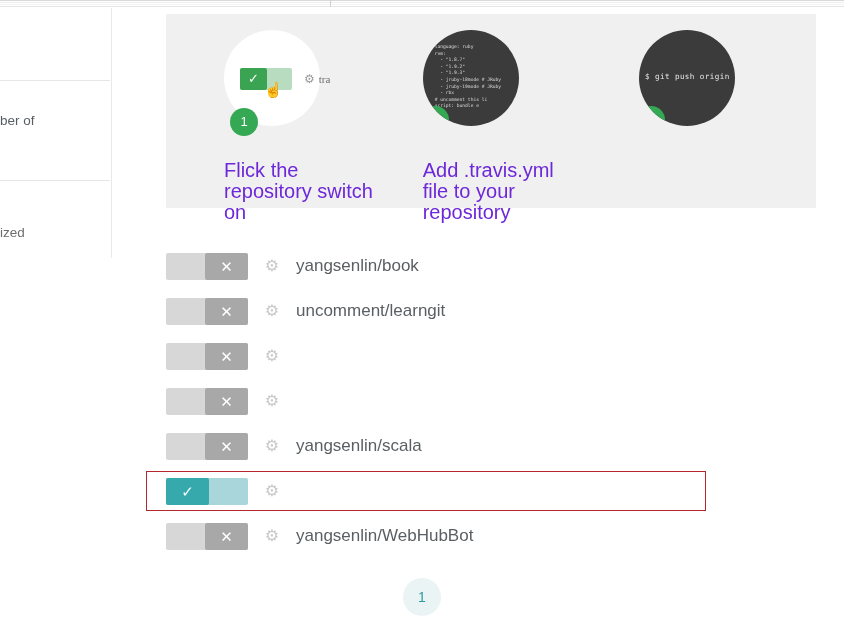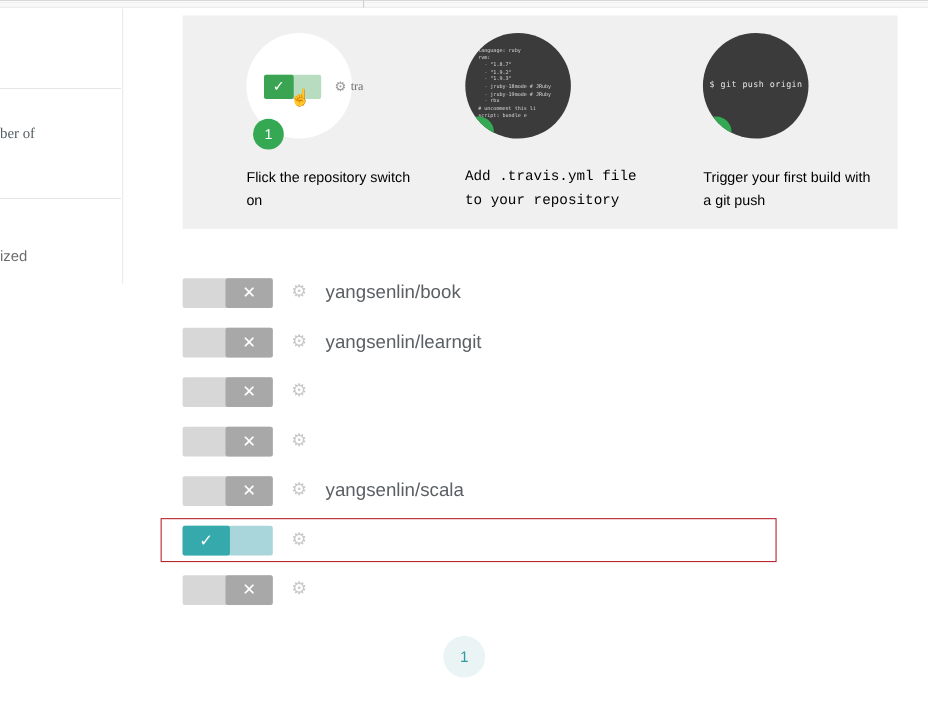--- a/index.html
+++ b/index.html
@@ -24,21 +24,21 @@
     position: absolute; left: 0; top: 8px; width: 112px; height: 260px;
     background: #fff;
   }
   .sb-divider { position: absolute; left: 0; width: 110px; height: 1px; background: #e6e6e6; }
   .sb-divider.one { top: 72px; }
   .sb-divider.two { top: 172px; }
   .sb-text {
     position: absolute; left: 0; color: #555e63;
     font-size: 13.5px; line-height: 16px; white-space: nowrap;
   }
-  .sb-text.t1 { top: 105px; font-family: Liberation Serif, serif; }
+  .sb-text.t1 { top: 105px; }
   .sb-text.t2 { top: 217px; color: #6d6d6d; }
   .sb-edge { position: absolute; left: 111px; top: 8px; width: 1px; height: 250px; background: #e9e9e9; }
 
   
   .onboard {
     position: absolute; left: 166px; top: 14px; width: 650px; height: 194px;
     background: #f0f0f0;
   }
   .steps { display: flex; height: 100%; padding: 16px 0 0 0; }
   .step { position: relative; width: 217px; }
@@ -81,25 +81,25 @@
     font-size: 4.6px; line-height: 6.6px; white-space: pre; opacity: .92;
   }
   
   .termtext {
     position: absolute; left: 0; top: 42px; width: 100%;
     text-align: center; color: #e8e8e8;
     font-family: "DejaVu Sans Mono", monospace; font-size: 7.6px; letter-spacing: .4px;
   }
 
   .step-caption {
-    margin: 24px 0 0 0; width: 150px; color: #000000;
-    font-size: 13px; line-height: 21px;
+    margin: 34px 0 0 0; width: 150px; color: #6d28d9;
+    font-size: 20px; line-height: 21px;
   }
   .step.s1 .step-caption { margin-left: 58px; }
-  .step.s2 .step-caption { margin-left: 40px; width: 160px; font-family: Liberation Mono, monospace; }
+  .step.s2 .step-caption { margin-left: 40px; width: 160px; }
   .step.s3 .step-caption { margin-left: 40px; width: 160px; }
 
   
   .repolist { position: absolute; left: 146px; top: 246px; width: 560px; }
   .repo-row {
     position: relative; display: flex; align-items: center;
     height: 40px; margin-bottom: 5px; padding-left: 20px;
   }
   .repo-row.active {
     border: 1px solid #b5262f; padding-left: 19px;
@@ -180,21 +180,20 @@
           <div class="badge">2</div>
         </div>
         <div class="step-caption">Add .travis.yml file to your repository</div>
       </div>
 
       <div class="step s3">
         <div class="bubble dark">
           <div class="termtext">$ git push origin</div>
           <div class="badge">3</div>
         </div>
-        <div class="step-caption">Trigger your first build with a git push</div>
       </div>
 
     </div>
   </div>
 
   <div class="repolist" id="repolist">
       <div class="repo-row">
         <div class="toggle off">
           <div class="knob">✕</div>
         </div>
@@ -203,21 +202,21 @@
         </div>
         <div class="repo-name">yangsenlin/book</div>
       </div>
       <div class="repo-row">
         <div class="toggle off">
           <div class="knob">✕</div>
         </div>
         <div class="gear-cell">
           <span class="gear">⚙</span>
         </div>
-        <div class="repo-name">yangsenlin/learngit</div>
+        <div class="repo-name">uncomment/learngit</div>
       </div>
       <div class="repo-row">
         <div class="toggle off">
           <div class="knob">✕</div>
         </div>
         <div class="gear-cell">
           <span class="gear">⚙</span>
         </div>
       </div>
       <div class="repo-row">
@@ -245,20 +244,21 @@
           <span class="gear">⚙</span>
         </div>
       </div>
       <div class="repo-row">
         <div class="toggle off">
           <div class="knob">✕</div>
         </div>
         <div class="gear-cell">
           <span class="gear">⚙</span>
         </div>
+        <div class="repo-name">yangsenlin/WebHubBot</div>
       </div>
     </div>
 
   <div class="pager" id="pager">
       <div class="pager-item">1</div>
     </div>
 
 </div>
 
 </body></html>

